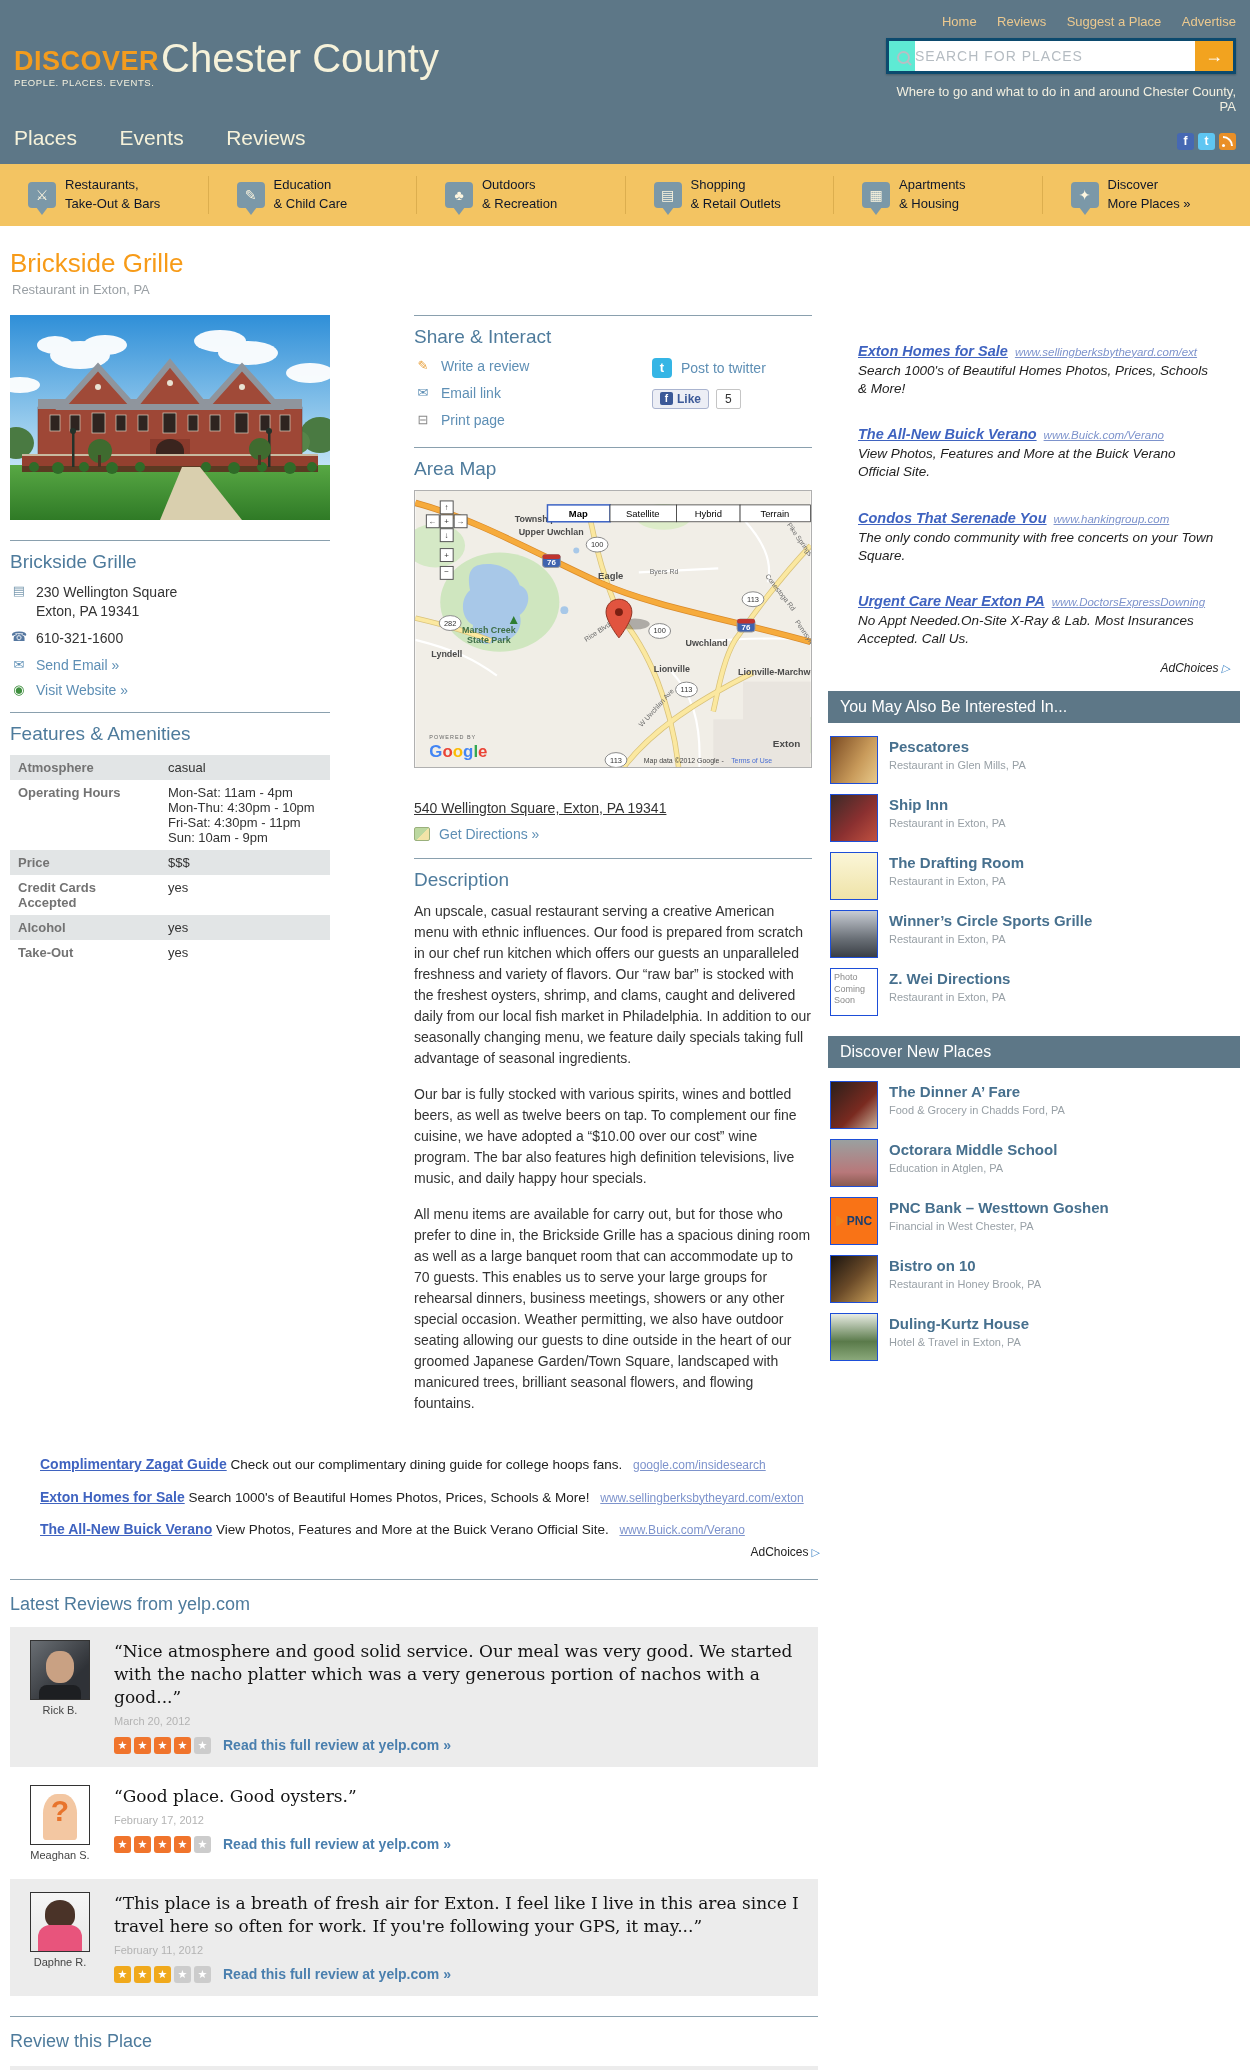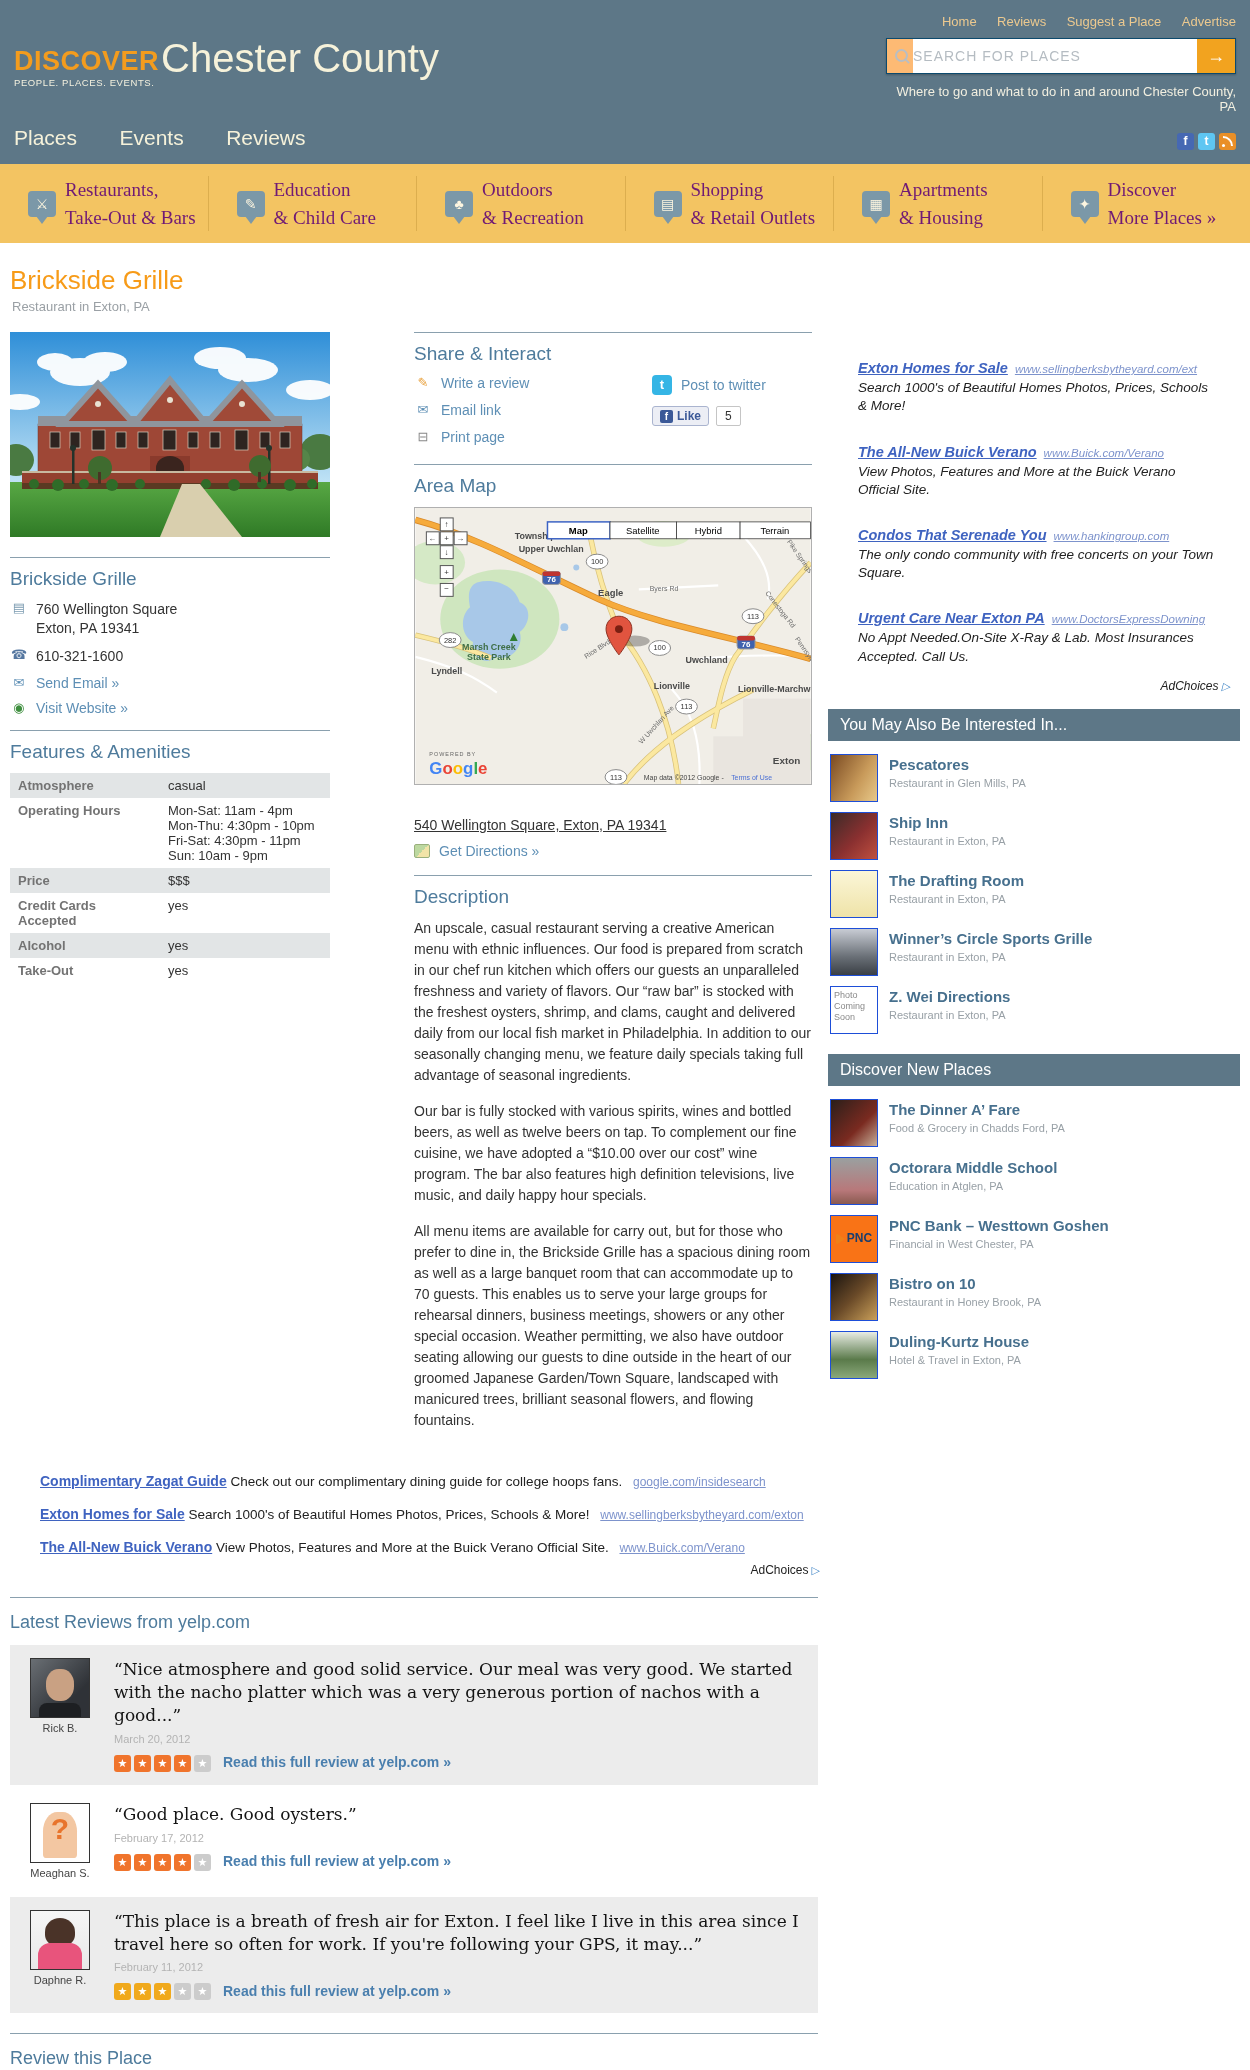--- a/index.html
+++ b/index.html
@@ -11,21 +11,21 @@
   .header { background:#5d7787; padding:8px 0 0; }
   .top-links { text-align:right; padding:4px 14px 2px; }
   .top-links a { color:#ecc98f; font-size:13px; margin-left:16px; }
   .header-main { display:flex; justify-content:space-between; padding:6px 14px 2px; }
   .logo { display:flex; align-items:flex-start; }
   .logo-left { display:flex; flex-direction:column; margin-top:10px; }
   .logo-discover { color:#f39c1e; font-weight:bold; font-size:27px; letter-spacing:0.5px; line-height:1; }
   .logo-tag { color:#f4f1df; font-size:9.5px; letter-spacing:0.6px; margin-top:2px; }
   .logo-title { color:#f6f2da; font-size:40px; font-weight:normal; line-height:1; margin-left:2px; }
   .header-right { width:350px; text-align:right; }
-  .searchbox { display:flex; border:1px solid #0c4a6e; background:#fdba74; height:36px; box-shadow:0 1px 2px rgba(0,0,0,.25); }
+  .searchbox { display:flex; border:3px solid #0c4a6e; background:#5eead4; height:36px; box-shadow:0 1px 2px rgba(0,0,0,.25); }
   .searchbox .maggy { width:26px; position:relative; flex:none; }
   .maggy::before { content:""; position:absolute; left:8px; top:10px; width:9px; height:9px; border:2px solid #b8bec4; border-radius:50%; }
   .maggy::after { content:""; position:absolute; left:17px; top:21px; width:6px; height:2px; background:#b8bec4; transform:rotate(45deg); }
   .searchbox input { flex:1; border:none; outline:none; font-size:14px; letter-spacing:1px; color:#666; font-family:"Liberation Sans",sans-serif; }
   .searchbox input::placeholder { color:#b5bcc2; }
   .search-go { width:38px; background:#f2a31f; border:none; color:#fff; font-size:18px; font-weight:bold; cursor:pointer; flex:none; }
   .site-tagline { color:#f2efe0; font-size:13px; margin-top:10px; }
   .nav-row { display:flex; justify-content:space-between; align-items:flex-end; padding:10px 14px 14px; }
   .nav a { color:#f6f2da; font-size:21px; margin-right:38px; }
   .social { display:flex; gap:4px; }
@@ -38,21 +38,21 @@
 
   
   .catbar { background:#f3c462; display:flex; padding:12px 0; }
   .cat-item { flex:1; display:flex; align-items:center; gap:9px; padding-left:28px; border-left:1px solid #dcae4e; cursor:pointer; }
   .cat-item:first-child { border-left:none; }
   .shield { width:28px; height:26px; background:#7b98a8; border-radius:4px; position:relative; flex:none; text-align:center; }
   .shield::after { content:""; position:absolute; left:8px; bottom:-7px; border-left:6px solid transparent; border-right:6px solid transparent; border-top:8px solid #7b98a8; }
   .shield-glyph { color:#fdf6e0; font-size:14px; line-height:26px; }
   .g0::before{content:"⚔";} .g1::before{content:"✎";} .g2::before{content:"♣";}
   .g3::before{content:"▤";} .g4::before{content:"▦";} .g5::before{content:"✦";}
-  .cat-text { color:#701a75; font-size:19px; line-height:1.45;font-family:Liberation Serif, serif; }
+  .cat-text { color:#0f172a; font-size:13px; line-height:1.45; }
 
   
   .content { padding:8px 0 0; }
   h1.page-title { color:#f79b18; font-size:26px; font-weight:normal; margin:14px 0 3px 10px; }
   .page-sub { color:#9aa0a5; font-size:13px; margin-left:12px; }
   .cols { display:flex; padding-left:10px; margin-top:18px; }
   .col-left { width:320px; flex:none; }
   .col-mid { width:398px; flex:none; margin-left:84px; }
   .col-right { width:412px; flex:none; margin-left:16px; }
   .rule { border-top:1px solid #8aa0ae; }
@@ -306,21 +306,21 @@
             <circle cx="250" cy="134" r="11"></circle>
             <rect x="88" y="140" width="3" height="12" fill="#4a3423"></rect>
             <rect x="248" y="140" width="3" height="10" fill="#4a3423"></rect>
           </g>
       </svg>
 
       <div class="rule" style="margin-top:16px;"></div>
       <h2 class="section">Brickside Grille</h2>
       <div class="contact-row">
         <span class="c-icon ic-card"></span>
-        <span class="c-text"><span>760 Wellington Square</span><br><span>Exton, PA 19341</span></span>
+        <span class="c-text"><span>230 Wellington Square</span><br><span>Exton, PA 19341</span></span>
       </div>
       <div class="contact-row">
         <span class="c-icon ic-phone"></span>
         <span class="c-text">610-321-1600</span>
       </div>
       <div class="contact-row">
         <span class="c-icon ic-mail"></span>
         <a class="c-link">Send Email »</a>
       </div>
       <div class="contact-row">

